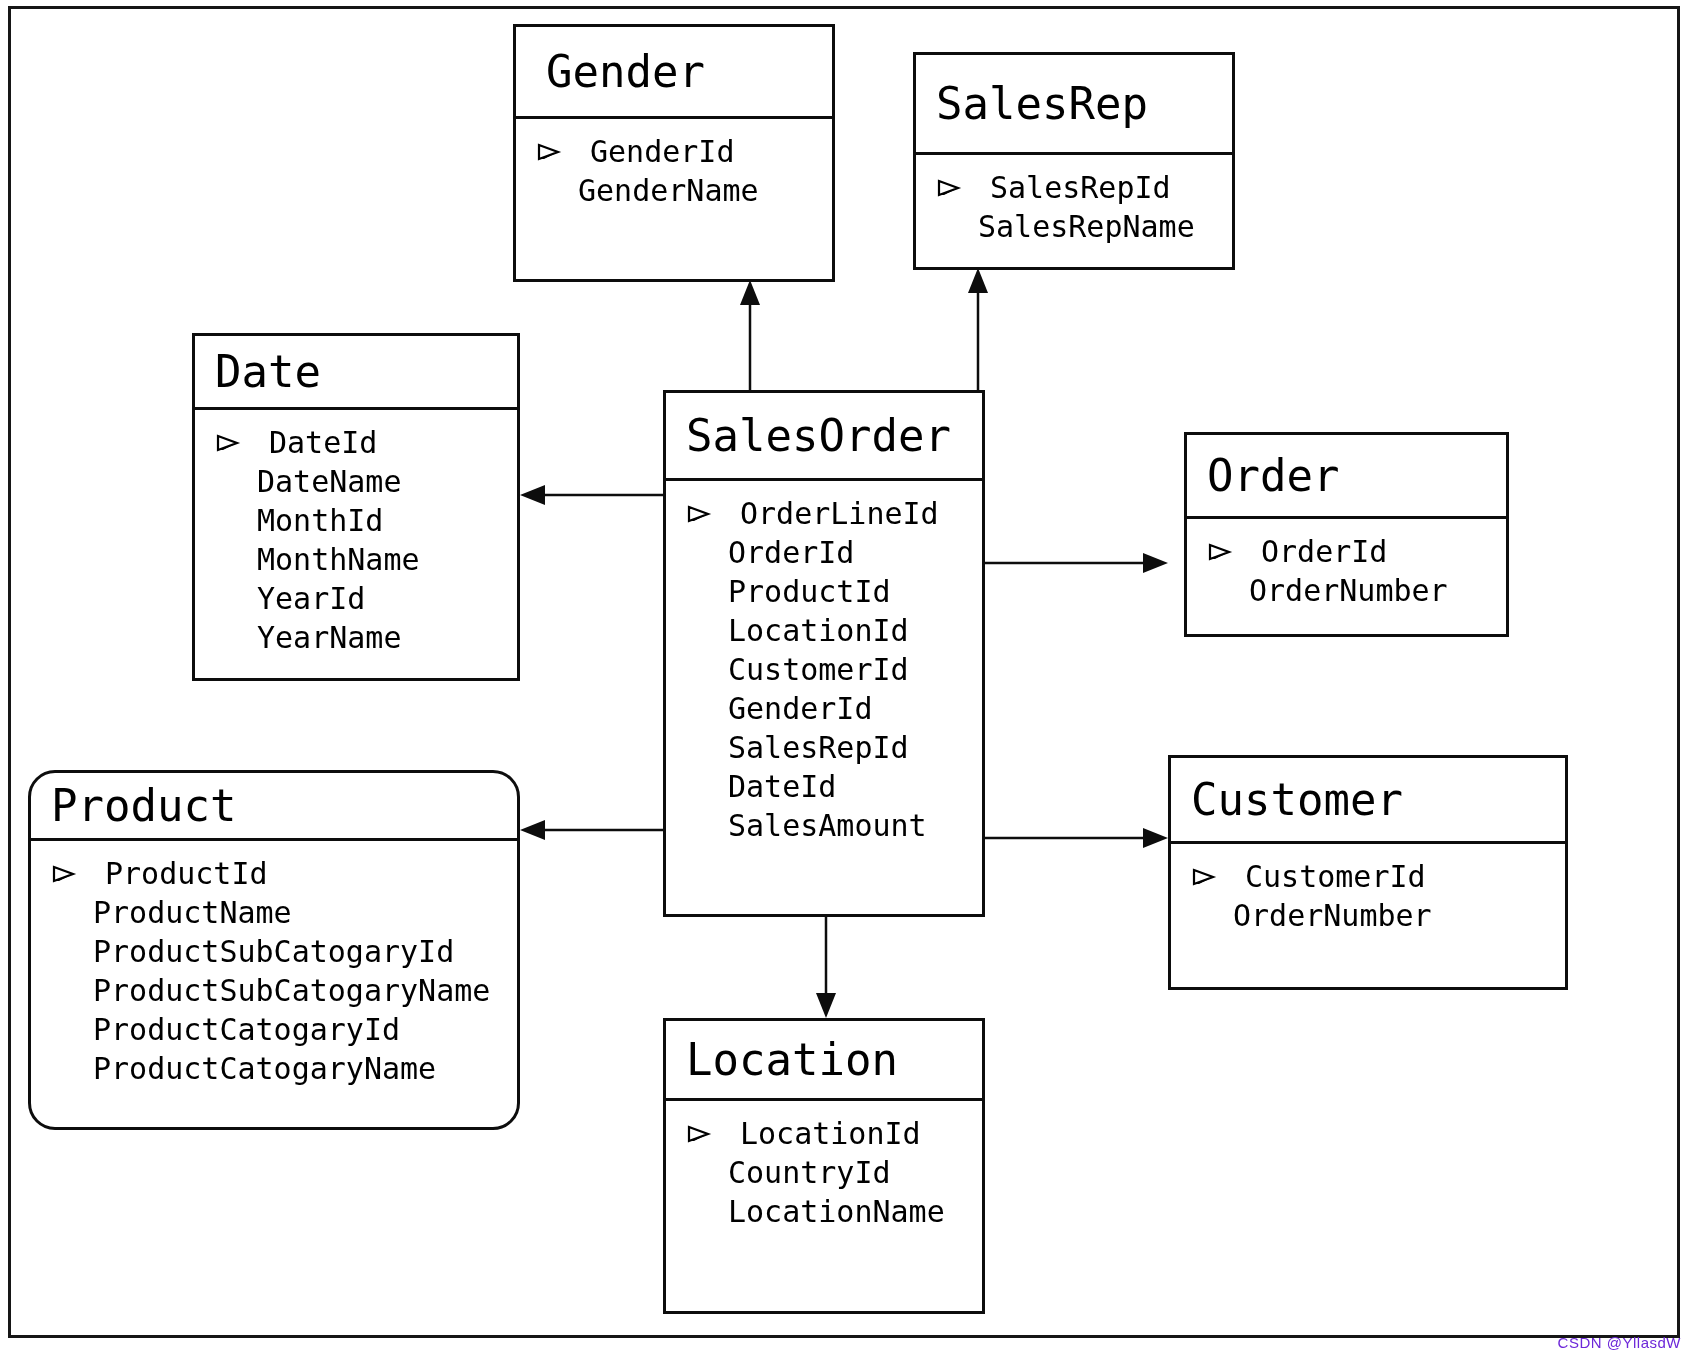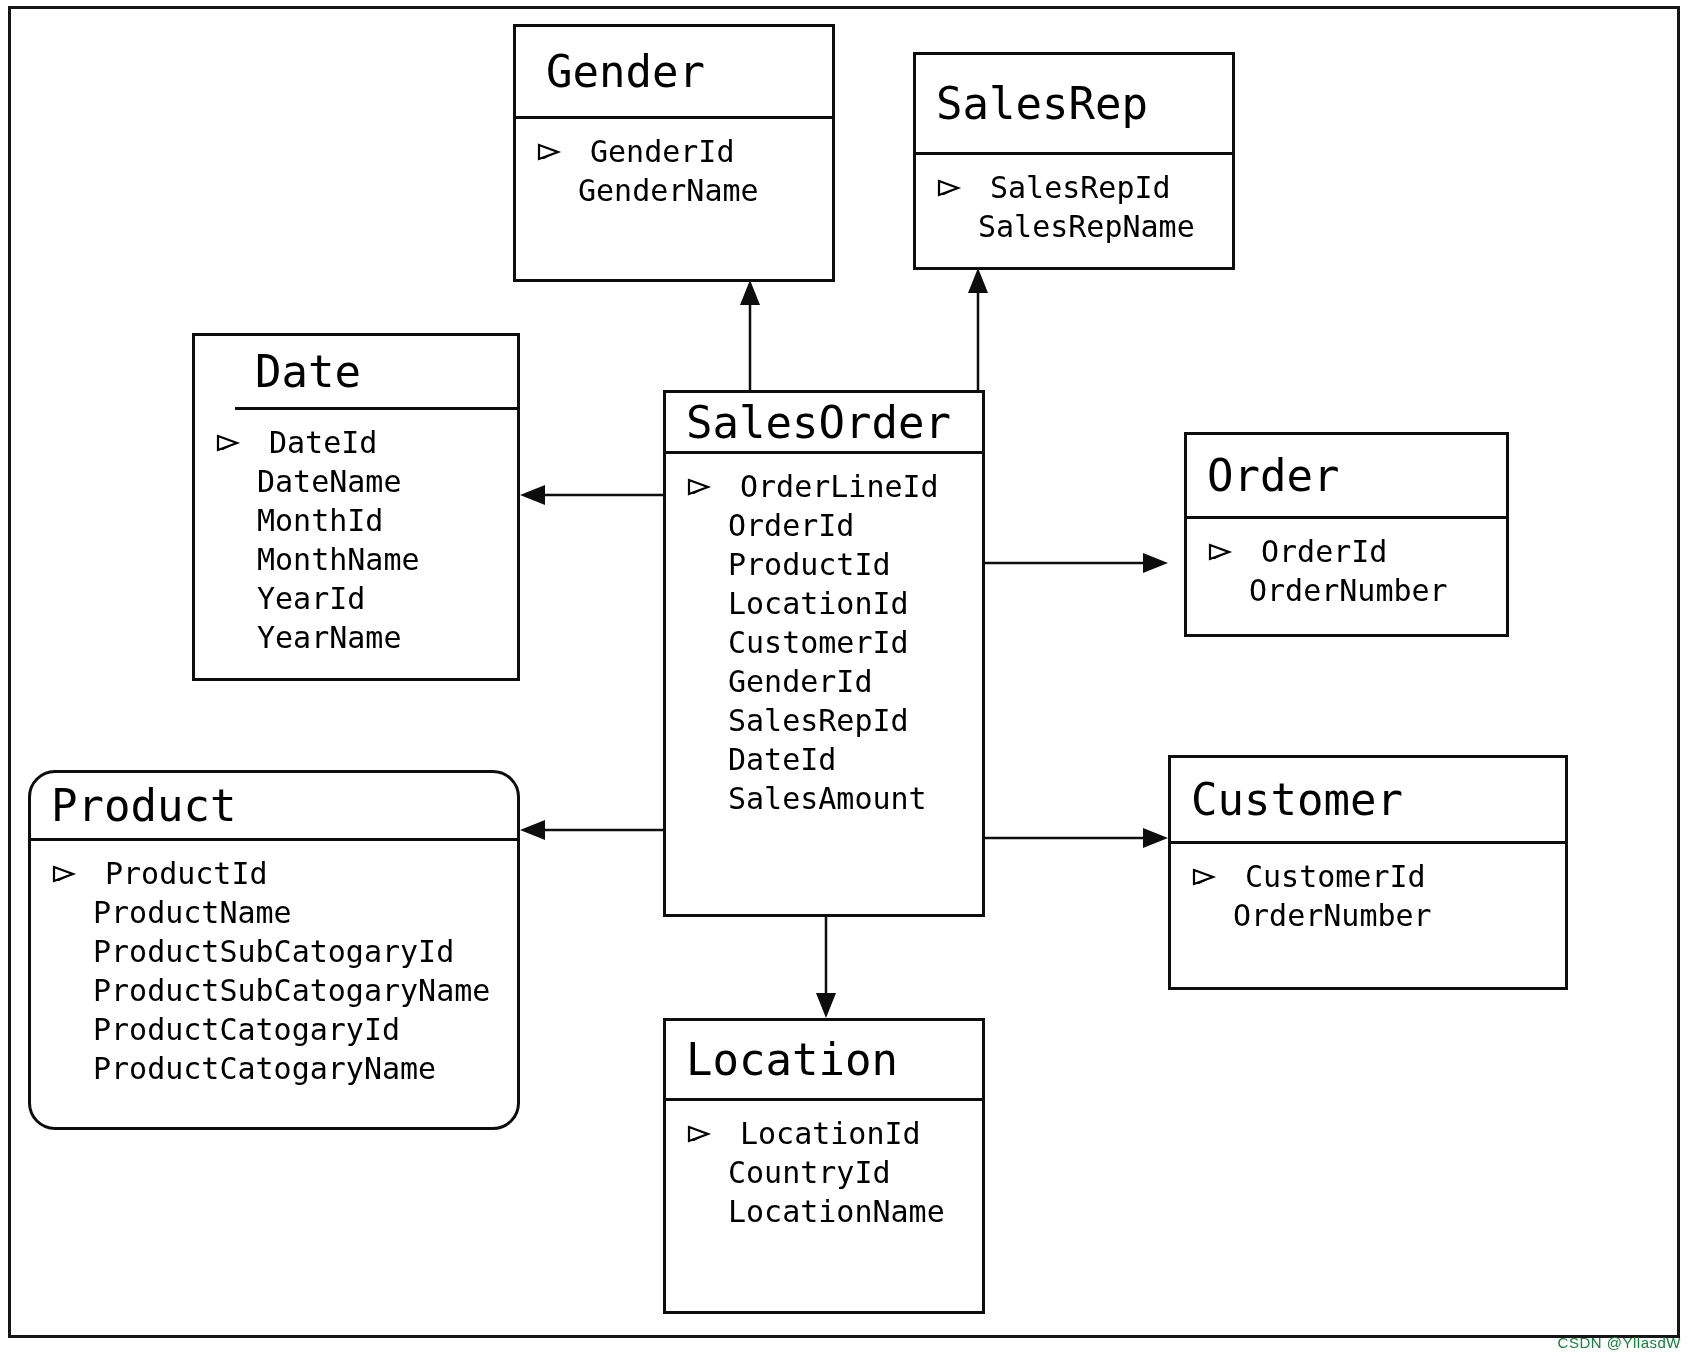--- a/index.html
+++ b/index.html
@@ -63,39 +63,39 @@
   .field-row.pk .field-text { margin-left: 12px; }
   .field-text {
     font-size: 30px;
   }
   
   #t-gender     { left: 513px;  top: 24px;   width: 322px; height: 258px; }
   #t-gender     .table-header { height: 92px; padding-left: 30px; }
   #t-salesrep   { left: 913px;  top: 52px;   width: 322px; height: 218px; }
   #t-salesrep   .table-header { height: 100px; }
   #t-date       { left: 192px;  top: 333px;  width: 328px; height: 348px; }
-  #t-date       .table-header { height: 74px; margin-left: 40px; }
+  #t-date       .table-header { height: 74px; }
   #t-salesorder { left: 663px;  top: 390px;  width: 322px; height: 527px; }
-  #t-salesorder .table-header { height: 61px; }
+  #t-salesorder .table-header { height: 88px; }
   #t-order      { left: 1184px; top: 432px;  width: 325px; height: 205px; }
   #t-order      .table-header { height: 84px; }
   #t-customer   { left: 1168px; top: 755px;  width: 400px; height: 235px; }
   #t-customer   .table-header { height: 86px; }
   #t-product    { left: 28px;   top: 770px;  width: 492px; height: 360px; border-radius: 27px; }
   #t-product    .table-header { height: 68px; }
   #t-location   { left: 663px;  top: 1018px; width: 322px; height: 296px; }
   #t-location   .table-header { height: 80px; }
 
   .watermark {
     position: absolute;
     right: 10px;
     top: 1334px;
     font-size: 15px;
     font-family: "Liberation Sans", sans-serif;
-    color: #15803d;
+    color: #6d28d9;
     letter-spacing: 0.5px;
   }
 </style>
 </head>
 <body>
 
 <div class="frame"></div>
 
 <svg class="arrow-layer" width="1691" height="1356" viewBox="0 0 1691 1356" xmlns="http://www.w3.org/2000/svg">
   <g>

